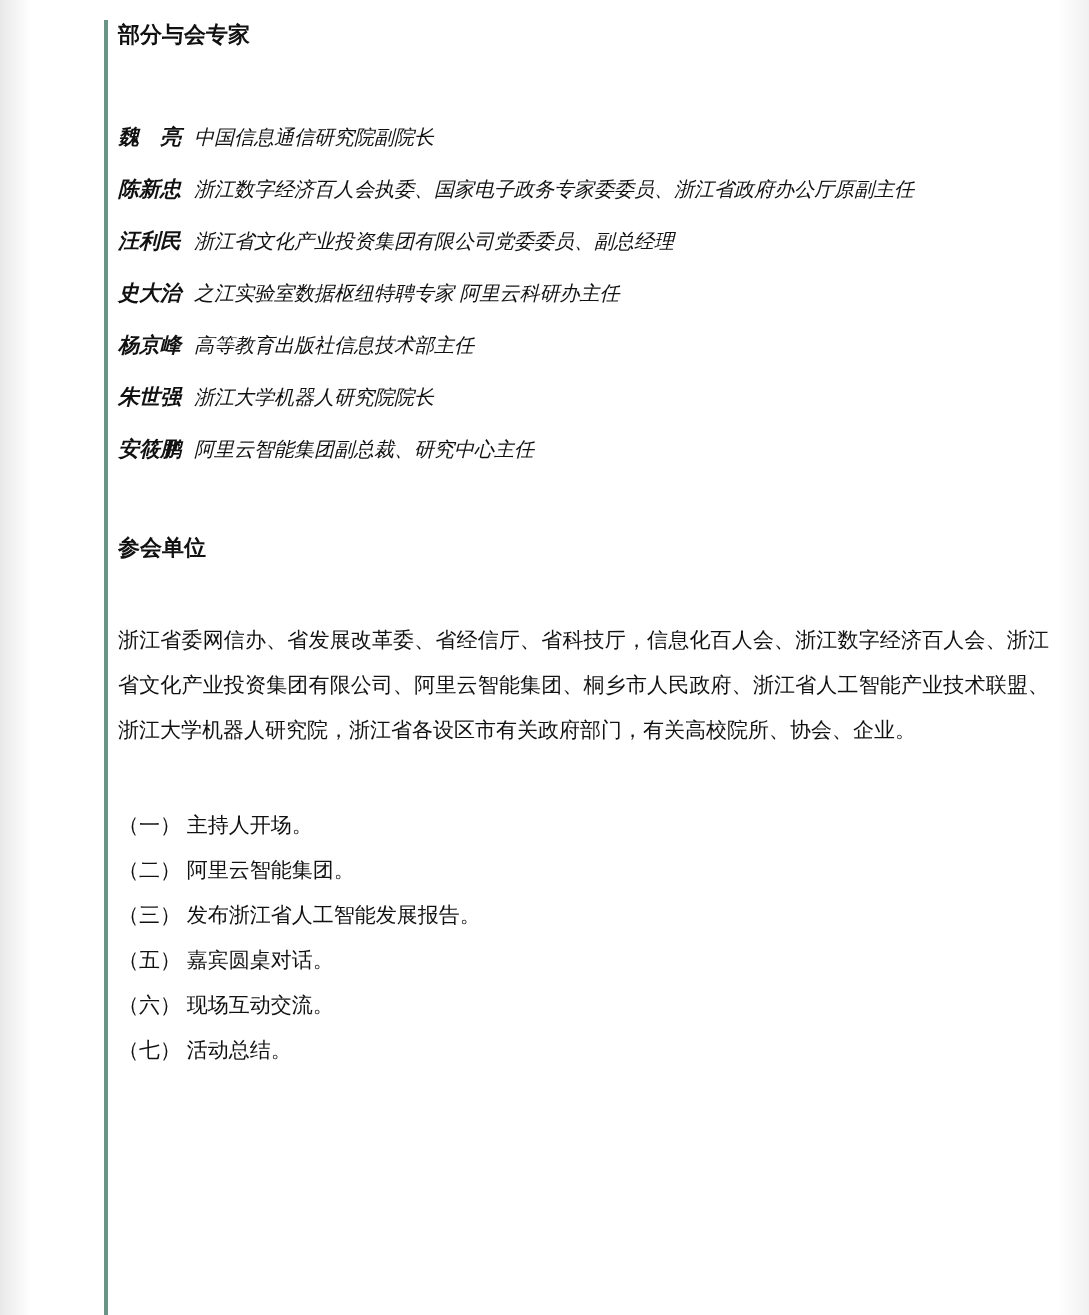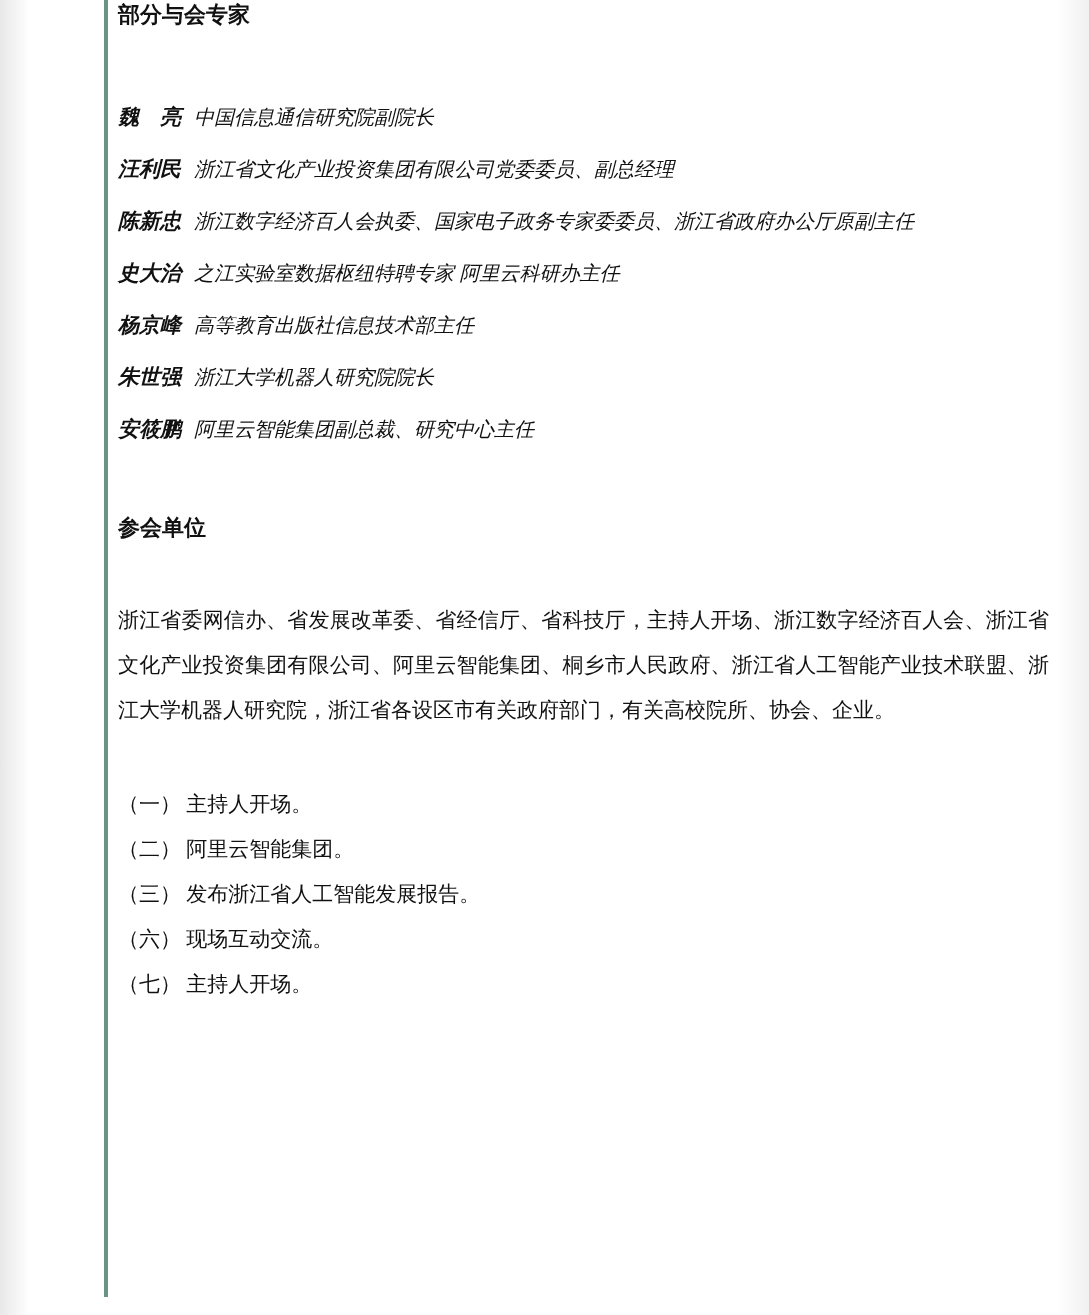--- a/index.html
+++ b/index.html
@@ -33,21 +33,21 @@
     box-sizing: border-box;
   }
 
   h2 {
     font-size: 22px;
     line-height: 30px;
     margin: 0;
     font-weight: 700;
     color: var(--text, #111111);
   }
-  .heading-experts { }
+  .heading-experts { margin-top: 20px; }
   .heading-participants { margin-top: 58px; }
   .heading-agenda { margin-top: 56px; }
 
   .experts { margin-top: 61px; }
   .experts p {
     margin: 0;
     font-size: 21px;
     line-height: 52px;
   }
   .expert-name {
@@ -61,21 +61,21 @@
     font-size: 20px;
   }
 
   .orgs {
     margin: 54px 0 0 0;
     font-size: 21px;
     line-height: 45px;
     text-align: justify;
   }
 
-  .agenda { margin-top: 50px; font-family: Liberation Serif, serif; }
+  .agenda { margin-top: 50px; }
   .agenda p {
     margin: 0;
     font-size: 21px;
     line-height: 45px;
   }
 </style>
 </head>
 <body>
 
 <div class="edge-left"></div>
@@ -83,45 +83,46 @@
 
 <div class="content">
 
   <h2 class="heading-experts">部分与会专家</h2>
 
   <div class="experts">
     <p>
       <span class="expert-name">魏　亮</span><span class="expert-title">中国信息通信研究院副院长</span>
     </p>
     <p>
-      <span class="expert-name">汪利民</span><span class="expert-title">浙江省文化产业投资集团有限公司党委委员、副总经理</span>
+      <span class="expert-name">陈新忠</span><span class="expert-title">浙江数字经济百人会执委、国家电子政务专家委委员、浙江省政府办公厅原副主任</span>
     </p>
     <p>
-      <span class="expert-name">陈新忠</span><span class="expert-title">浙江数字经济百人会执委、国家电子政务专家委委员、浙江省政府办公厅原副主任</span>
+      <span class="expert-name">汪利民</span><span class="expert-title">浙江省文化产业投资集团有限公司党委委员、副总经理</span>
     </p>
     <p>
       <span class="expert-name">史大治</span><span class="expert-title">之江实验室数据枢纽特聘专家 阿里云科研办主任</span>
     </p>
     <p>
       <span class="expert-name">杨京峰</span><span class="expert-title">高等教育出版社信息技术部主任</span>
     </p>
     <p>
       <span class="expert-name">朱世强</span><span class="expert-title">浙江大学机器人研究院院长</span>
     </p>
     <p>
       <span class="expert-name">安筱鹏</span><span class="expert-title">阿里云智能集团副总裁、研究中心主任</span>
     </p>
   </div>
 
   <h2 class="heading-participants">参会单位</h2>
 
-  <p class="orgs">浙江省委网信办、省发展改革委、省经信厅、省科技厅，主持人开场、浙江数字经济百人会、浙江省文化产业投资集团有限公司、阿里云智能集团、桐乡市人民政府、浙江省人工智能产业技术联盟、浙江大学机器人研究院，浙江省各设区市有关政府部门，有关高校院所、协会、企业。</p>
+  <p class="orgs">浙江省委网信办、省发展改革委、省经信厅、省科技厅，信息化百人会、浙江数字经济百人会、浙江省文化产业投资集团有限公司、阿里云智能集团、桐乡市人民政府、浙江省人工智能产业技术联盟、浙江大学机器人研究院，浙江省各设区市有关政府部门，有关高校院所、协会、企业。</p>
 
 
   <div class="agenda">
     <p>（一） 主持人开场。</p>
     <p>（二） 阿里云智能集团。</p>
     <p>（三） 发布浙江省人工智能发展报告。</p>
+    <p>（五） 嘉宾圆桌对话。</p>
     <p>（六） 现场互动交流。</p>
-    <p>（七） 主持人开场。</p>
+    <p>（七） 活动总结。</p>
   </div>
 
 </div>
 
 </body></html>

